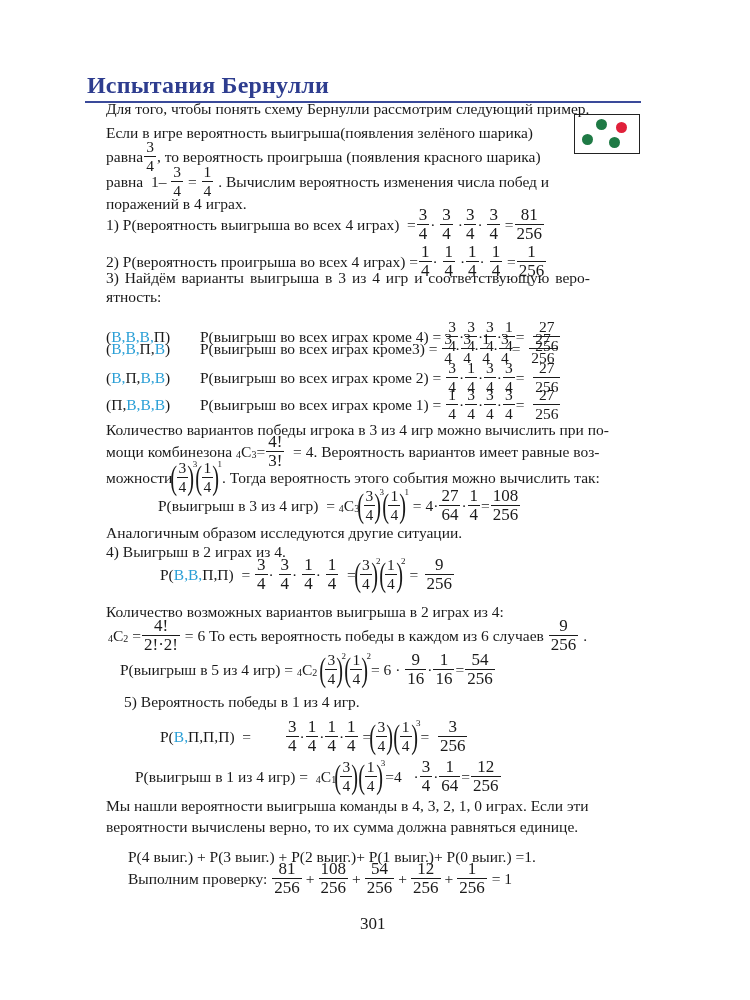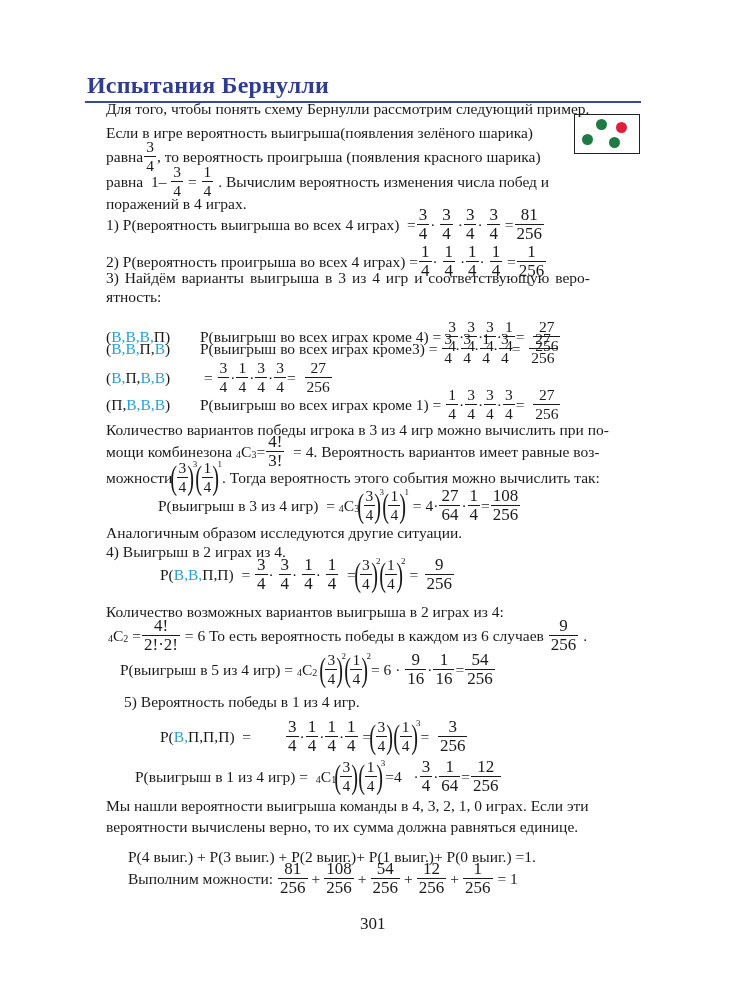--- a/index.html
+++ b/index.html
@@ -142,21 +142,21 @@
       </span><span>·</span><span class="fr">
         <span class="n">1</span>
         <span class="d">4</span>
       </span><span>·</span><span class="fr">
         <span class="n">3</span>
         <span class="d">4</span>
       </span><span>=</span>&nbsp;&nbsp;<span class="fr">
         <span class="n">27</span>
         <span class="d">256</span>
       </span></div>
-    <div class="abs t row" style="left: 106px; top: 359px;"><span style="display:inline-block;width:94px">(<span class="blue">В</span><span class="blue">,</span><span>П</span><span class="">,</span><span class="blue">В</span><span class="blue">,</span><span class="blue">В</span>)</span>&nbsp;=&nbsp;<span class="fr">
+    <div class="abs t row" style="left: 106px; top: 359px;"><span style="display:inline-block;width:94px">(<span class="blue">В</span><span class="blue">,</span><span>П</span><span class="">,</span><span class="blue">В</span><span class="blue">,</span><span class="blue">В</span>)</span><span>P(выигрыш во всех играх кроме 2)</span>&nbsp;=&nbsp;<span class="fr">
         <span class="n">3</span>
         <span class="d">4</span>
       </span><span>·</span><span class="fr">
         <span class="n">1</span>
         <span class="d">4</span>
       </span><span>·</span><span class="fr">
         <span class="n">3</span>
         <span class="d">4</span>
       </span><span>·</span><span class="fr">
         <span class="n">3</span>
@@ -374,21 +374,21 @@
   <span class="fr big">
       <span class="n">12</span>
       <span class="d">256</span>
     </span>
 </div>
 
 <div class="abs t" style="left:106px;top:796px">Мы нашли вероятности выигрыша команды в  4, 3, 2, 1, 0 играх. Если эти</div>
 <div class="abs t" style="left:106px;top:817px">вероятности вычислены верно, то их сумма должна равняться единице.</div>
 <div class="abs t" style="left:128px;top:847px">P(4 выиг.) + P(3 выиг.) + P(2 выиг.)+ P(1 выиг.)+ P(0 выиг.) =1.</div>
 <div class="abs t row" style="left:128px;top:860px">
-  <span>Выполним можности:</span>&nbsp;
+  <span>Выполним проверку:</span>&nbsp;
   <span id="checkterms" class="row">
       <span class="fr big">
         <span class="n">81</span>
         <span class="d">256</span>
       </span>
       <span style="margin: 0px 3px;">+</span>
       <span class="fr big">
         <span class="n">108</span>
         <span class="d">256</span>
       </span>

